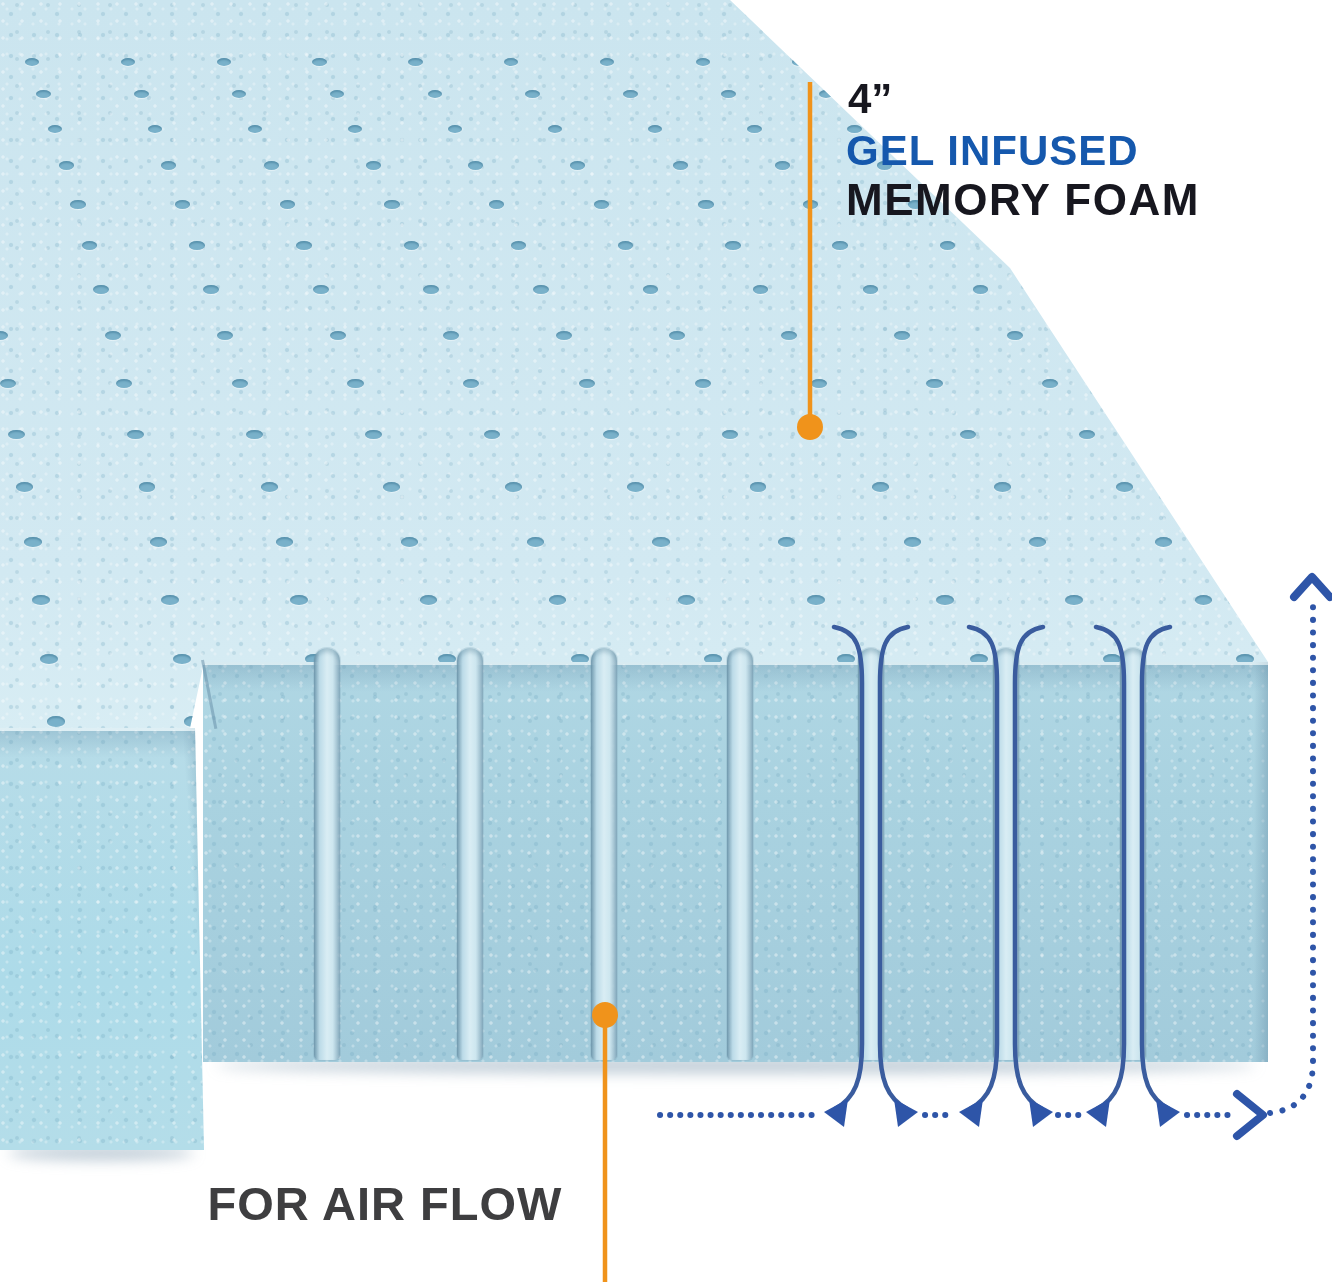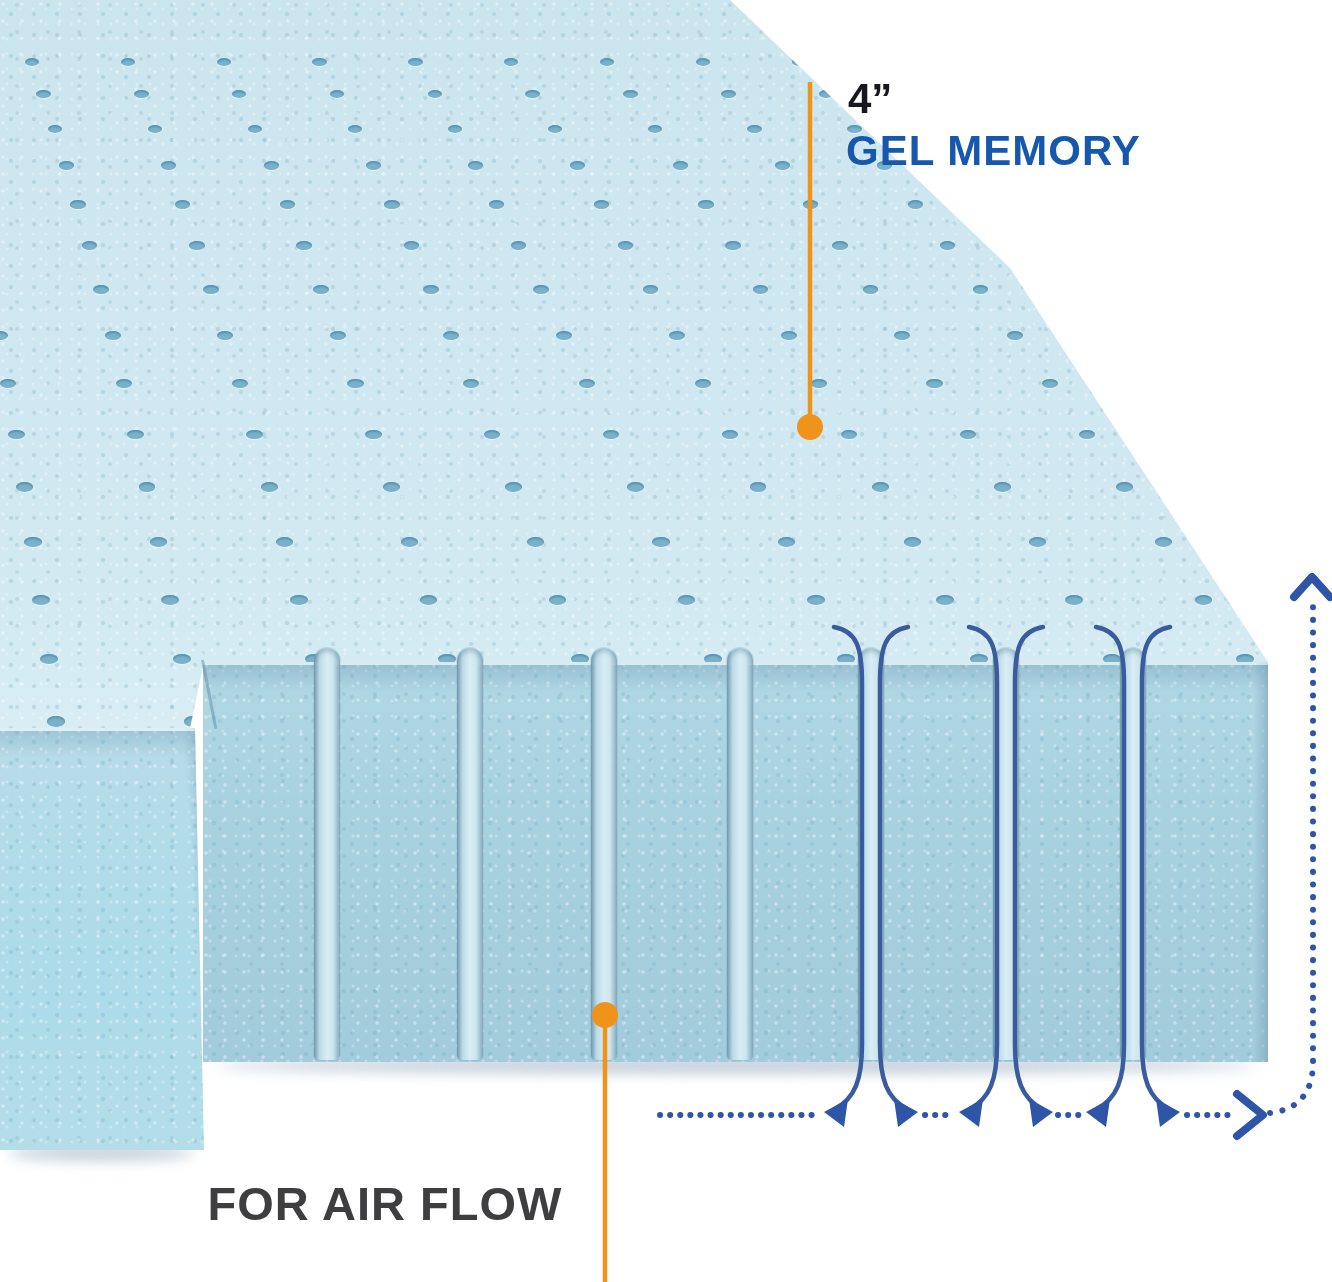--- a/index.html
+++ b/index.html
@@ -321,18 +321,19 @@
       <line class="dotted" x1="925" y1="1115" x2="952" y2="1115"></line>
       <line class="dotted" x1="1058" y1="1115" x2="1080" y2="1115"></line>
       <line class="dotted" x1="1187" y1="1115" x2="1228" y2="1115"></line>
       <path class="chevron" d="M 1237 1094 L 1263 1115 L 1237 1136"></path>
       <path class="dotted dotted-v" d="M 1270 1113 Q 1313 1108 1313 1062 L 1313 606"></path>
       <path class="chevron" d="M 1294 597 L 1312 577 L 1330 597"></path>
     </g>
   </svg>
 
   <div id="size-label" class="label">4”</div>
-  <div id="gel-label" class="label">GEL MEMORY</div>
+  <div id="gel-label" class="label">GEL INFUSED</div>
+  <div id="foam-label" class="label">MEMORY FOAM</div>
   <div id="vent-label">
     <div>FOR AIR FLOW</div>
   </div>
 
 </div>
 
 </body></html>

